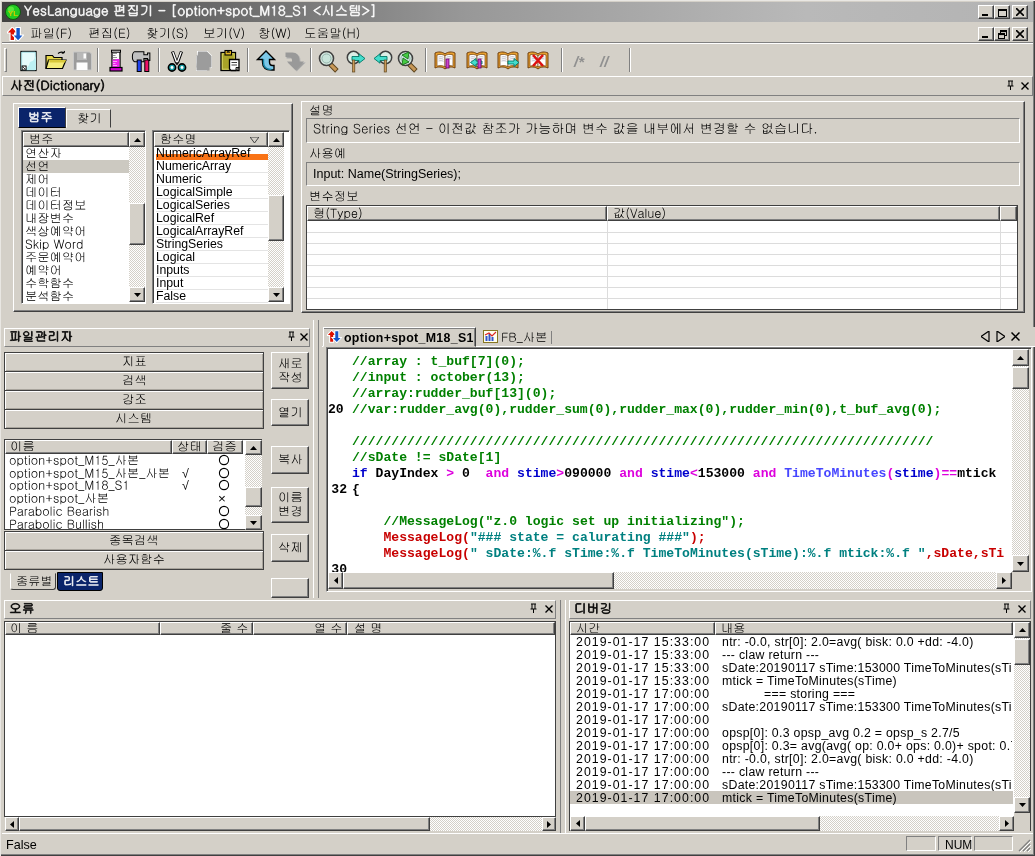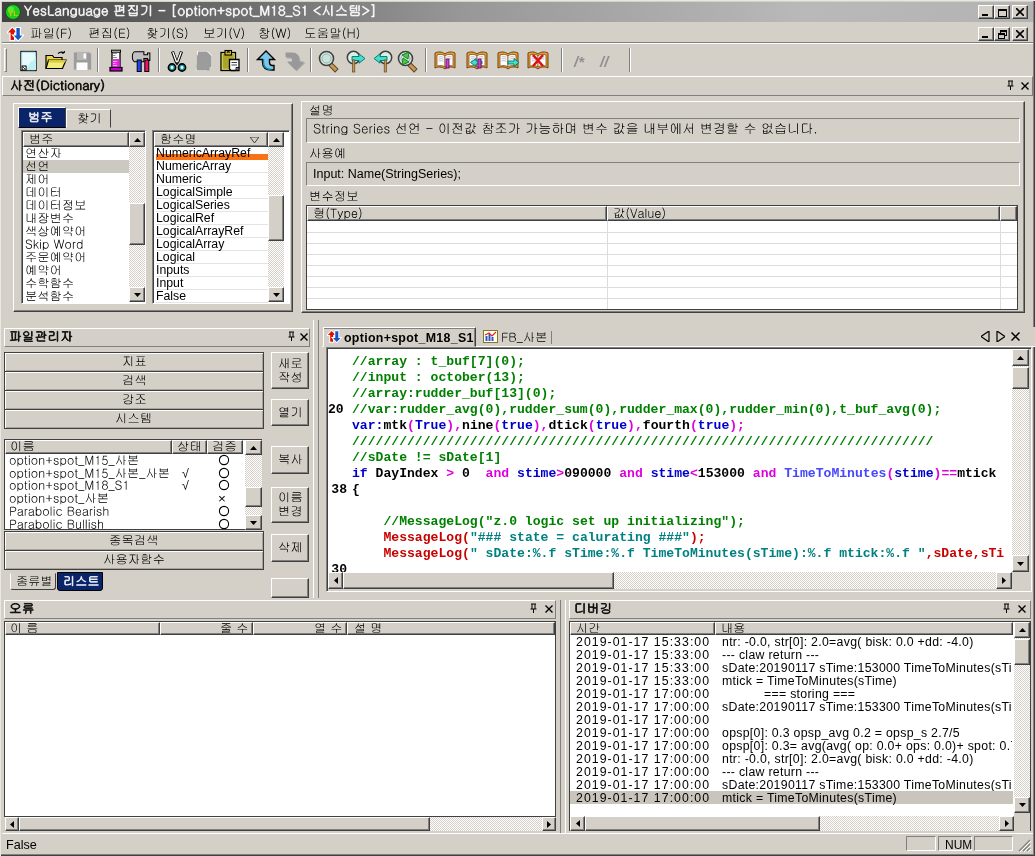--- a/index.html
+++ b/index.html
@@ -298,21 +298,21 @@
     <div class="a" style="left:250px;top:137px;line-height:0"><svg width="9" height="6">
         <polygon points="0,0 9,0 4.5,6" fill="none" stroke="#404040"></polygon>
       </svg></div>
     <div class="a" style="left:156px;top:147px;width:112px;height:13px;border-bottom:6px solid #f97316;font-size:12.3px;line-height:12px;white-space:nowrap">NumericArrayRef</div>
     <div class="a" style="left:156px;top:160px;width:112px;height:13px;border-bottom:1px solid #e4e4e4;font-size:12.3px;line-height:12px;white-space:nowrap">NumericArray</div>
     <div class="a" style="left:156px;top:173px;width:112px;height:13px;border-bottom:1px solid #e4e4e4;font-size:12.3px;line-height:12px;white-space:nowrap">Numeric</div>
     <div class="a" style="left:156px;top:186px;width:112px;height:13px;border-bottom:1px solid #e4e4e4;font-size:12.3px;line-height:12px;white-space:nowrap">LogicalSimple</div>
     <div class="a" style="left:156px;top:199px;width:112px;height:13px;border-bottom:1px solid #e4e4e4;font-size:12.3px;line-height:12px;white-space:nowrap">LogicalSeries</div>
     <div class="a" style="left:156px;top:212px;width:112px;height:13px;border-bottom:1px solid #e4e4e4;font-size:12.3px;line-height:12px;white-space:nowrap">LogicalRef</div>
     <div class="a" style="left:156px;top:225px;width:112px;height:13px;border-bottom:1px solid #e4e4e4;font-size:12.3px;line-height:12px;white-space:nowrap">LogicalArrayRef</div>
-    <div class="a" style="left:156px;top:238px;width:112px;height:13px;border-bottom:1px solid #e4e4e4;font-size:12.3px;line-height:12px;white-space:nowrap">LogicalArray</div>
+    <div class="a" style="left:156px;top:238px;width:112px;height:13px;border-bottom:1px solid #e4e4e4;font-size:12.3px;line-height:12px;white-space:nowrap">StringSeries</div>
     <div class="a" style="left:156px;top:251px;width:112px;height:13px;border-bottom:1px solid #e4e4e4;font-size:12.3px;line-height:12px;white-space:nowrap">Logical</div>
     <div class="a" style="left:156px;top:264px;width:112px;height:13px;border-bottom:1px solid #e4e4e4;font-size:12.3px;line-height:12px;white-space:nowrap">Inputs</div>
     <div class="a" style="left:156px;top:277px;width:112px;height:13px;border-bottom:1px solid #e4e4e4;font-size:12.3px;line-height:12px;white-space:nowrap">Input</div>
     <div class="a" style="left:156px;top:290px;width:112px;height:13px;border-bottom:1px solid #e4e4e4;font-size:12.3px;line-height:12px;white-space:nowrap">False</div>
     <div class="sb" style="left:268px;top:132px;width:16px;height:15px">
       <svg width="7" height="4">
         <polygon points="0,4 7,4 3.5,0" fill="#000"></polygon>
       </svg>
     </div>
     <div class="a trk" style="left:268px;top:147px;width:16px;height:140px"></div>
@@ -528,34 +528,31 @@
     </div>
     <div class="a" style="left:352px;top:386px">
       <pre><span class="g">//array:rudder_buf[13](0);</span></pre>
     </div>
     <div class="a" style="left:328px;top:402px;width:19px;">
       <pre>20</pre>
     </div>
     <div class="a" style="left:352px;top:402px">
       <pre><span class="g">//var:rudder_avg(0),rudder_sum(0),rudder_max(0),rudder_min(0),t_buf_avg(0);</span></pre>
     </div>
-    <div class="a" style="left:352px;top:418px">
-      <pre><span class="bl">var:</span>mtk<span class="m">(</span><span class="bl">True</span><span class="m">),</span>nine<span class="m">(</span><span class="bl">true</span><span class="m">),</span>dtick<span class="m">(</span><span class="bl">true</span><span class="m">),</span>fourth<span class="m">(</span><span class="bl">true</span><span class="m">);</span></pre>
-    </div>
     <div class="a" style="left:352px;top:434px">
       <pre><span class="g">//////////////////////////////////////////////////////////////////////////</span></pre>
     </div>
     <div class="a" style="left:352px;top:450px">
       <pre><span class="g">//sDate != sDate[1]</span></pre>
     </div>
     <div class="a" style="left:352px;top:466px">
       <pre><span class="bl">if</span> DayIndex <span class="m">&gt;</span> 0  <span class="m">and</span> <span class="bl">stime</span><span class="m">&gt;</span>090000 <span class="m">and</span> <span class="bl">stime</span><span class="m">&lt;</span>153000 <span class="m">and</span> <span class="b2">TimeToMinutes</span><span class="m">(</span><span class="bl">stime</span><span class="m">)==</span>mtick</pre>
     </div>
     <div class="a" style="left:328px;top:482px;width:19px;text-align:right">
-      <pre>38</pre>
+      <pre>32</pre>
     </div>
     <div class="a" style="left:352px;top:482px">
       <pre>{</pre>
     </div>
     <div class="a" style="left:352px;top:514px">
       <pre>    <span class="g">//MessageLog("z.0 logic set up initializing");</span></pre>
     </div>
     <div class="a" style="left:352px;top:530px">
       <pre>    <span class="rd">MessageLog(</span><span class="tl">"### state = calurating ###"</span><span class="rd">);</span></pre>
     </div>

